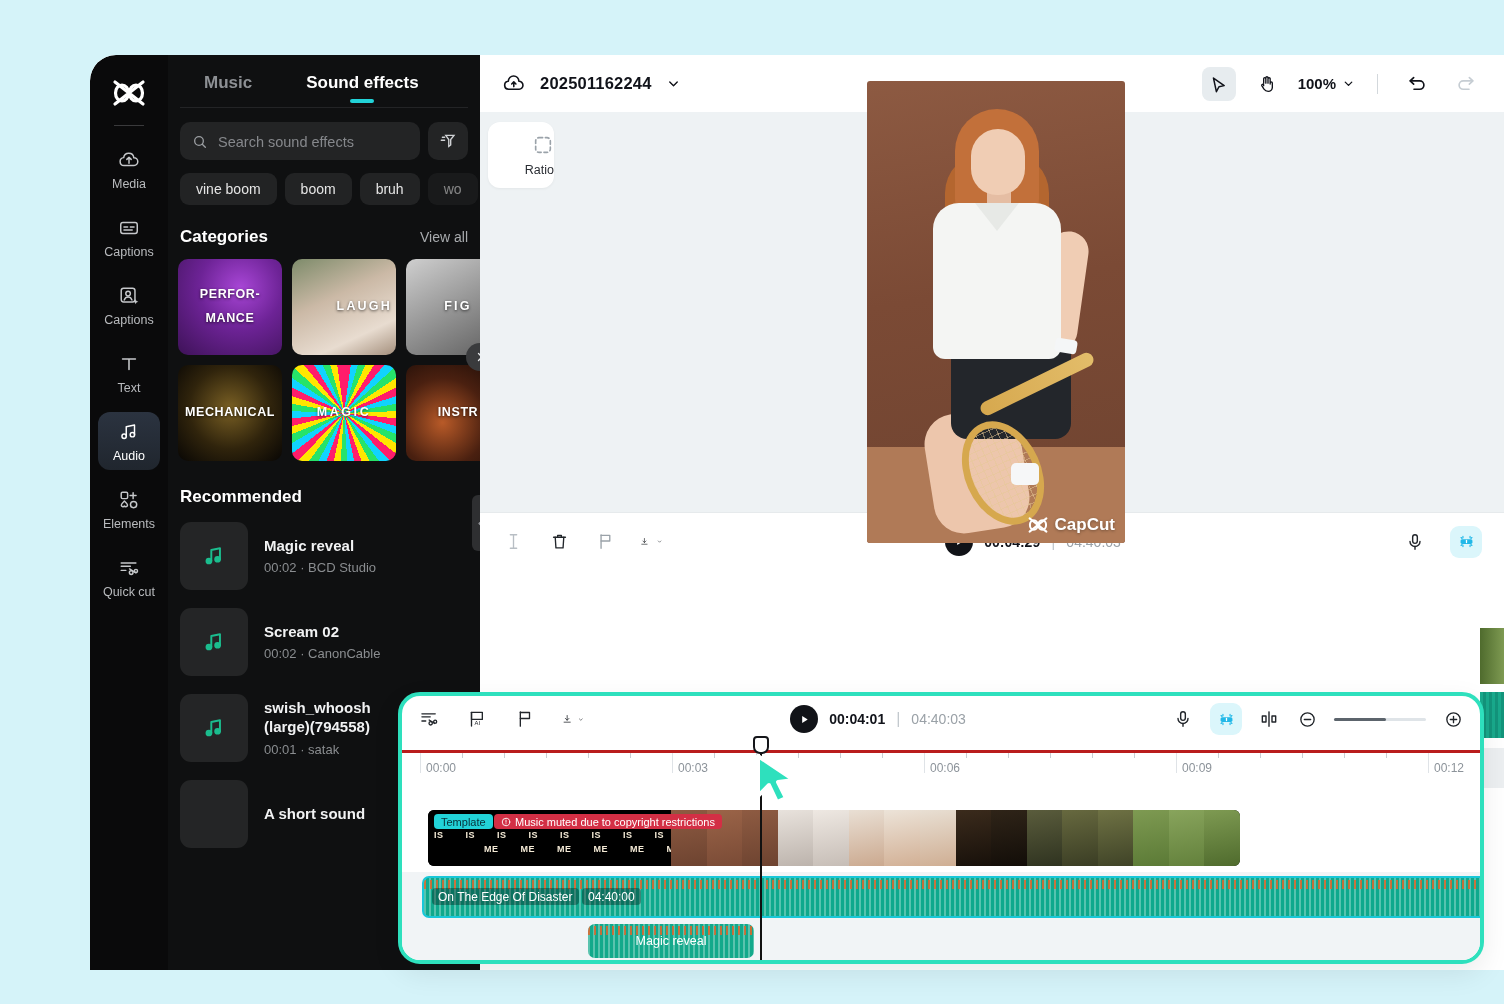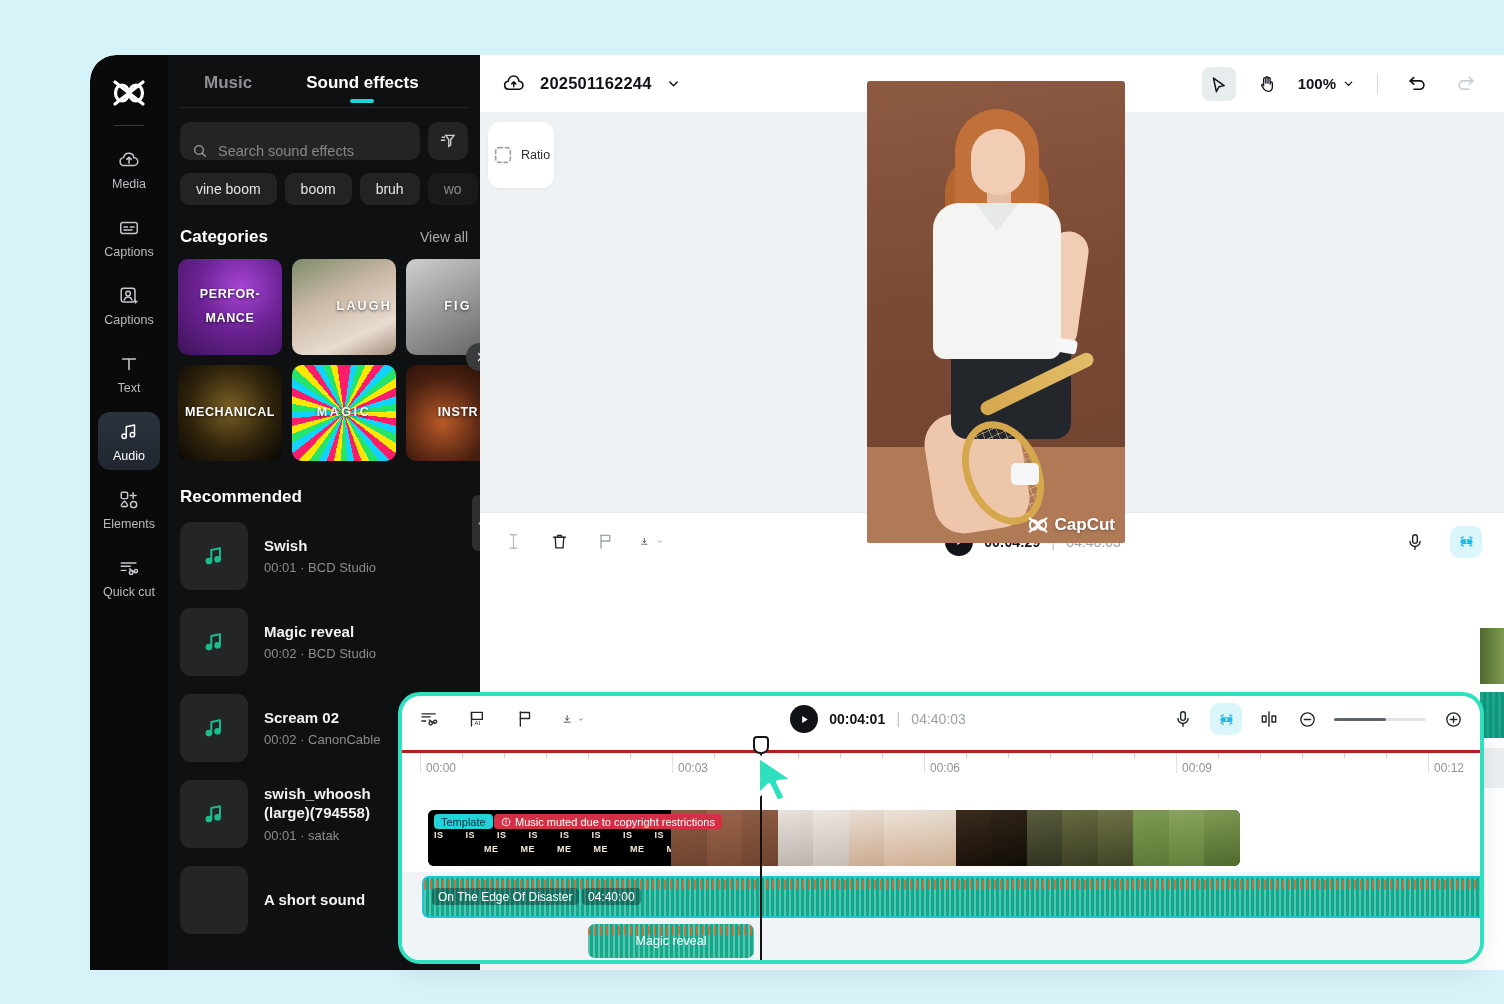--- a/index.html
+++ b/index.html
@@ -66,21 +66,21 @@
   .lib-tab.active { color: #ffffff; }
   .lib-tab.active::after {
     content: ""; position: absolute; left: 50%; transform: translateX(-50%);
     bottom: 4px; width: 24px; height: 4px; border-radius: 2px; background: #22d3d8;
   }
   .tabs-rule { height: 1px; background: #232426; margin: 0 12px; }
 
   #search-row { display: flex; gap: 8px; padding: 14px 12px 0 12px; }
   #search-box {
     flex: 1; height: 38px; background: #232425; border-radius: 10px;
-    display: flex; align-items: flex-end; gap: 10px; padding: 1px 12px;
+    display: flex; align-items: flex-start; gap: 10px; padding: 12px 12px;
   }
   #search-box input {
     background: transparent; border: 0; outline: none;
     color: #cfd1d4; font-size: 14.5px; width: 100%;
     font-family: "Liberation Sans", sans-serif;
   }
   #search-box input::placeholder { color: #86888c; }
   #filter-btn {
     width: 40px; height: 38px; background: #232425; border-radius: 10px;
     display: flex; align-items: center; justify-content: center; cursor: pointer;
@@ -160,22 +160,22 @@
     width: 34px; height: 34px; border-radius: 8px;
     display: flex; align-items: center; justify-content: center; cursor: pointer;
   }
   .tb-btn.sel { background: #e7ecef; }
   #zoom-level { font-size: 15px; font-weight: bold; color: #11131a; display:flex; align-items:center; gap:6px; cursor:pointer; }
   .tb-sep { width: 1px; height: 20px; background: #d3d8dc; margin: 0 8px; }
 
   #stage { flex: 1; position: relative; display: flex; align-items: center; justify-content: center; min-height: 0; }
   #ratio-btn {
     position: absolute; left: 8px; top: 10px; width: 66px; height: 66px;
-    background: #fff; border-radius: 12px; display: flex; flex-direction: row;
-    align-items: center; justify-content: center; gap: 7px; cursor: pointer;
+    background: #fff; border-radius: 12px; display: flex; flex-direction: column;
+    align-items: flex-end; justify-content: center; gap: 7px; cursor: pointer;
     box-shadow: 0 1px 3px rgba(0,0,0,.05);
   }
   #ratio-btn .rlab { font-size: 12.5px; color: #2a2d33; }
   #preview {
     width: 258px; height: 462px; border-radius: 3px; overflow: hidden; position: relative;
     background: linear-gradient(170deg,#8d5a42 0%,#7b4a35 45%,#6e4330 100%);
     margin-left: 8px;
   }
   
   #fig-hair { position:absolute; left: 88px; top: 28px; width: 84px; height: 120px; background:#c2703a; border-radius: 42px 42px 30px 30px; }
@@ -459,33 +459,20 @@
       <div id="cat-next">
         <svg width="12" height="12" viewBox="0 0 24 24" fill="none" stroke="#e6e8ea" stroke-width="2.6" stroke-linecap="round" stroke-linejoin="round">
           <path d="M9 5l7 7-7 7"></path>
         </svg>
       </div>
     </div>
 
     <div id="rec-head">Recommended</div>
 
     <div id="rec-list">
-      <div class="rec-item">
-        <div class="rec-thumb">
-          <svg width="26" height="26" viewBox="0 0 24 24" fill="none" stroke="#1bbd8e" stroke-width="1.8" stroke-linecap="round" stroke-linejoin="round">
-            <path d="M9.5 16.5V6.4l8-1.6v10.2"></path>
-              <circle cx="7.3" cy="16.6" r="2.2" fill="#1bbd8e"></circle>
-              <circle cx="15.3" cy="15" r="2.2" fill="#1bbd8e"></circle>
-          </svg>
-        </div>
-        <div class="rec-meta">
-          <div class="rec-title">Swish</div>
-          <div class="rec-sub">00:01 · BCD Studio</div>
-        </div>
-      </div>
       <div class="rec-item">
         <div class="rec-thumb">
           <svg width="26" height="26" viewBox="0 0 24 24" fill="none" stroke="#1bbd8e" stroke-width="1.8" stroke-linecap="round" stroke-linejoin="round">
             <path d="M9.5 16.5V6.4l8-1.6v10.2"></path>
               <circle cx="7.3" cy="16.6" r="2.2" fill="#1bbd8e"></circle>
               <circle cx="15.3" cy="15" r="2.2" fill="#1bbd8e"></circle>
           </svg>
         </div>
         <div class="rec-meta">
           <div class="rec-title">Magic reveal</div>

